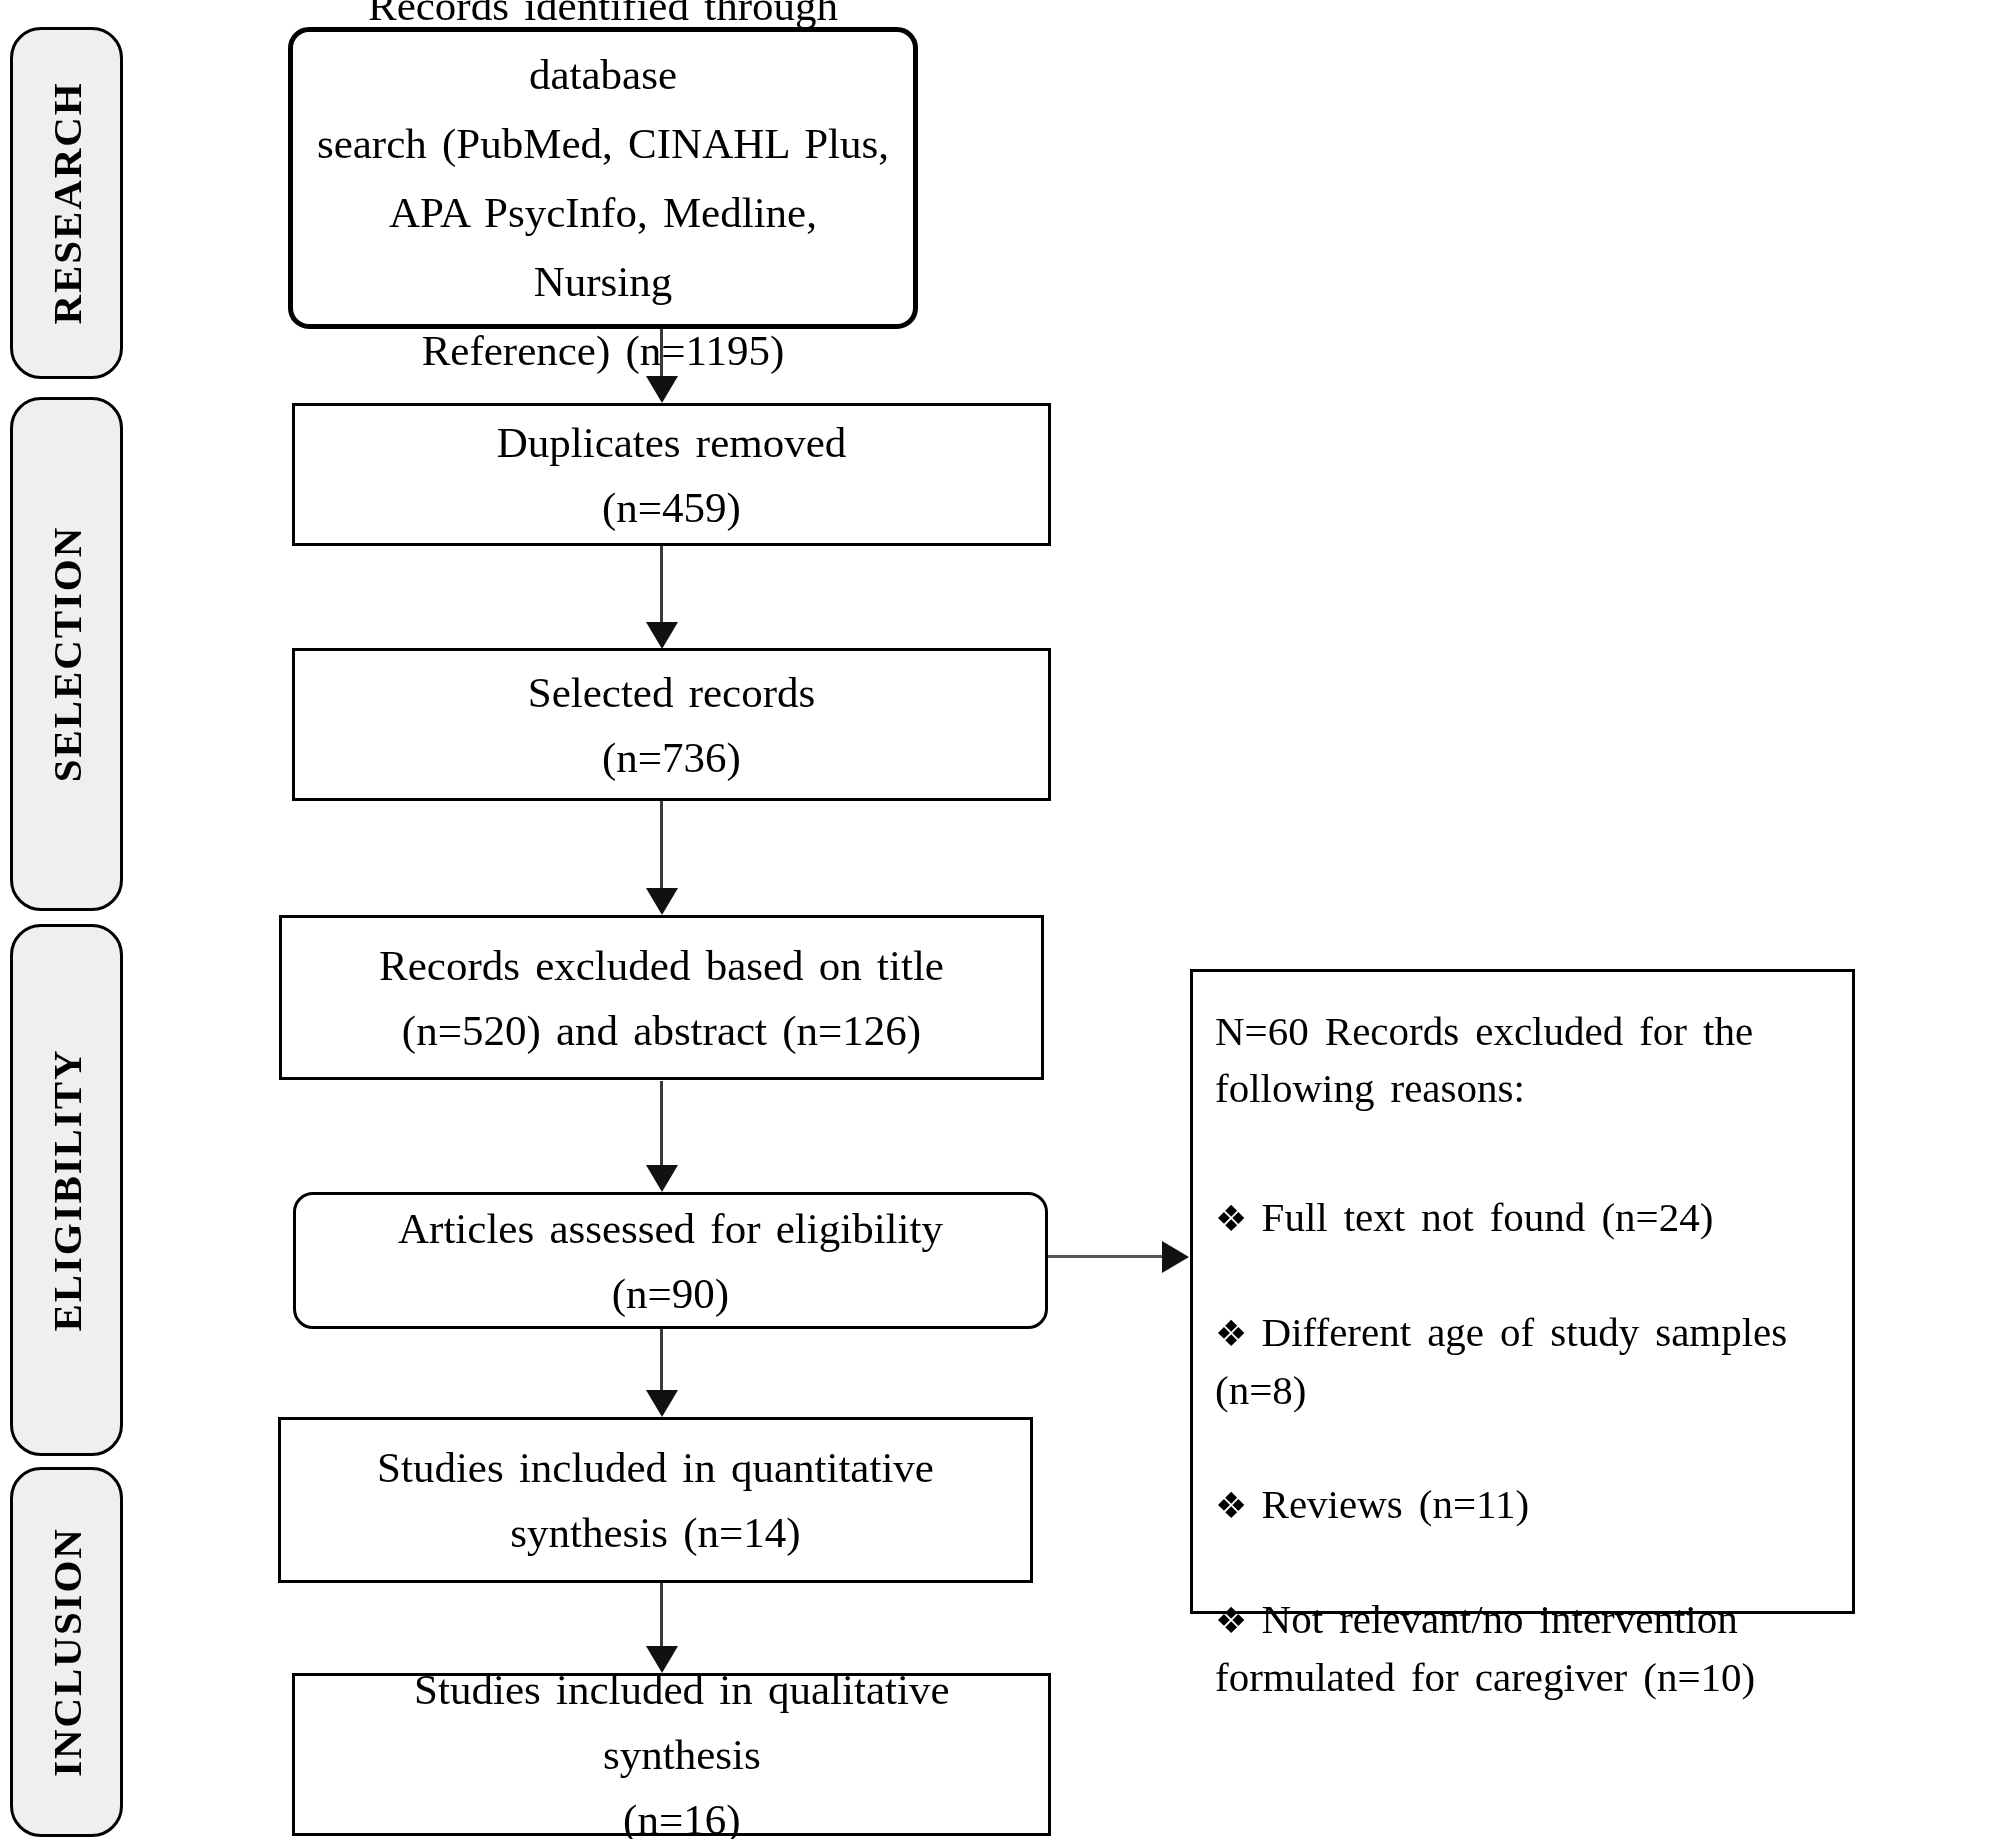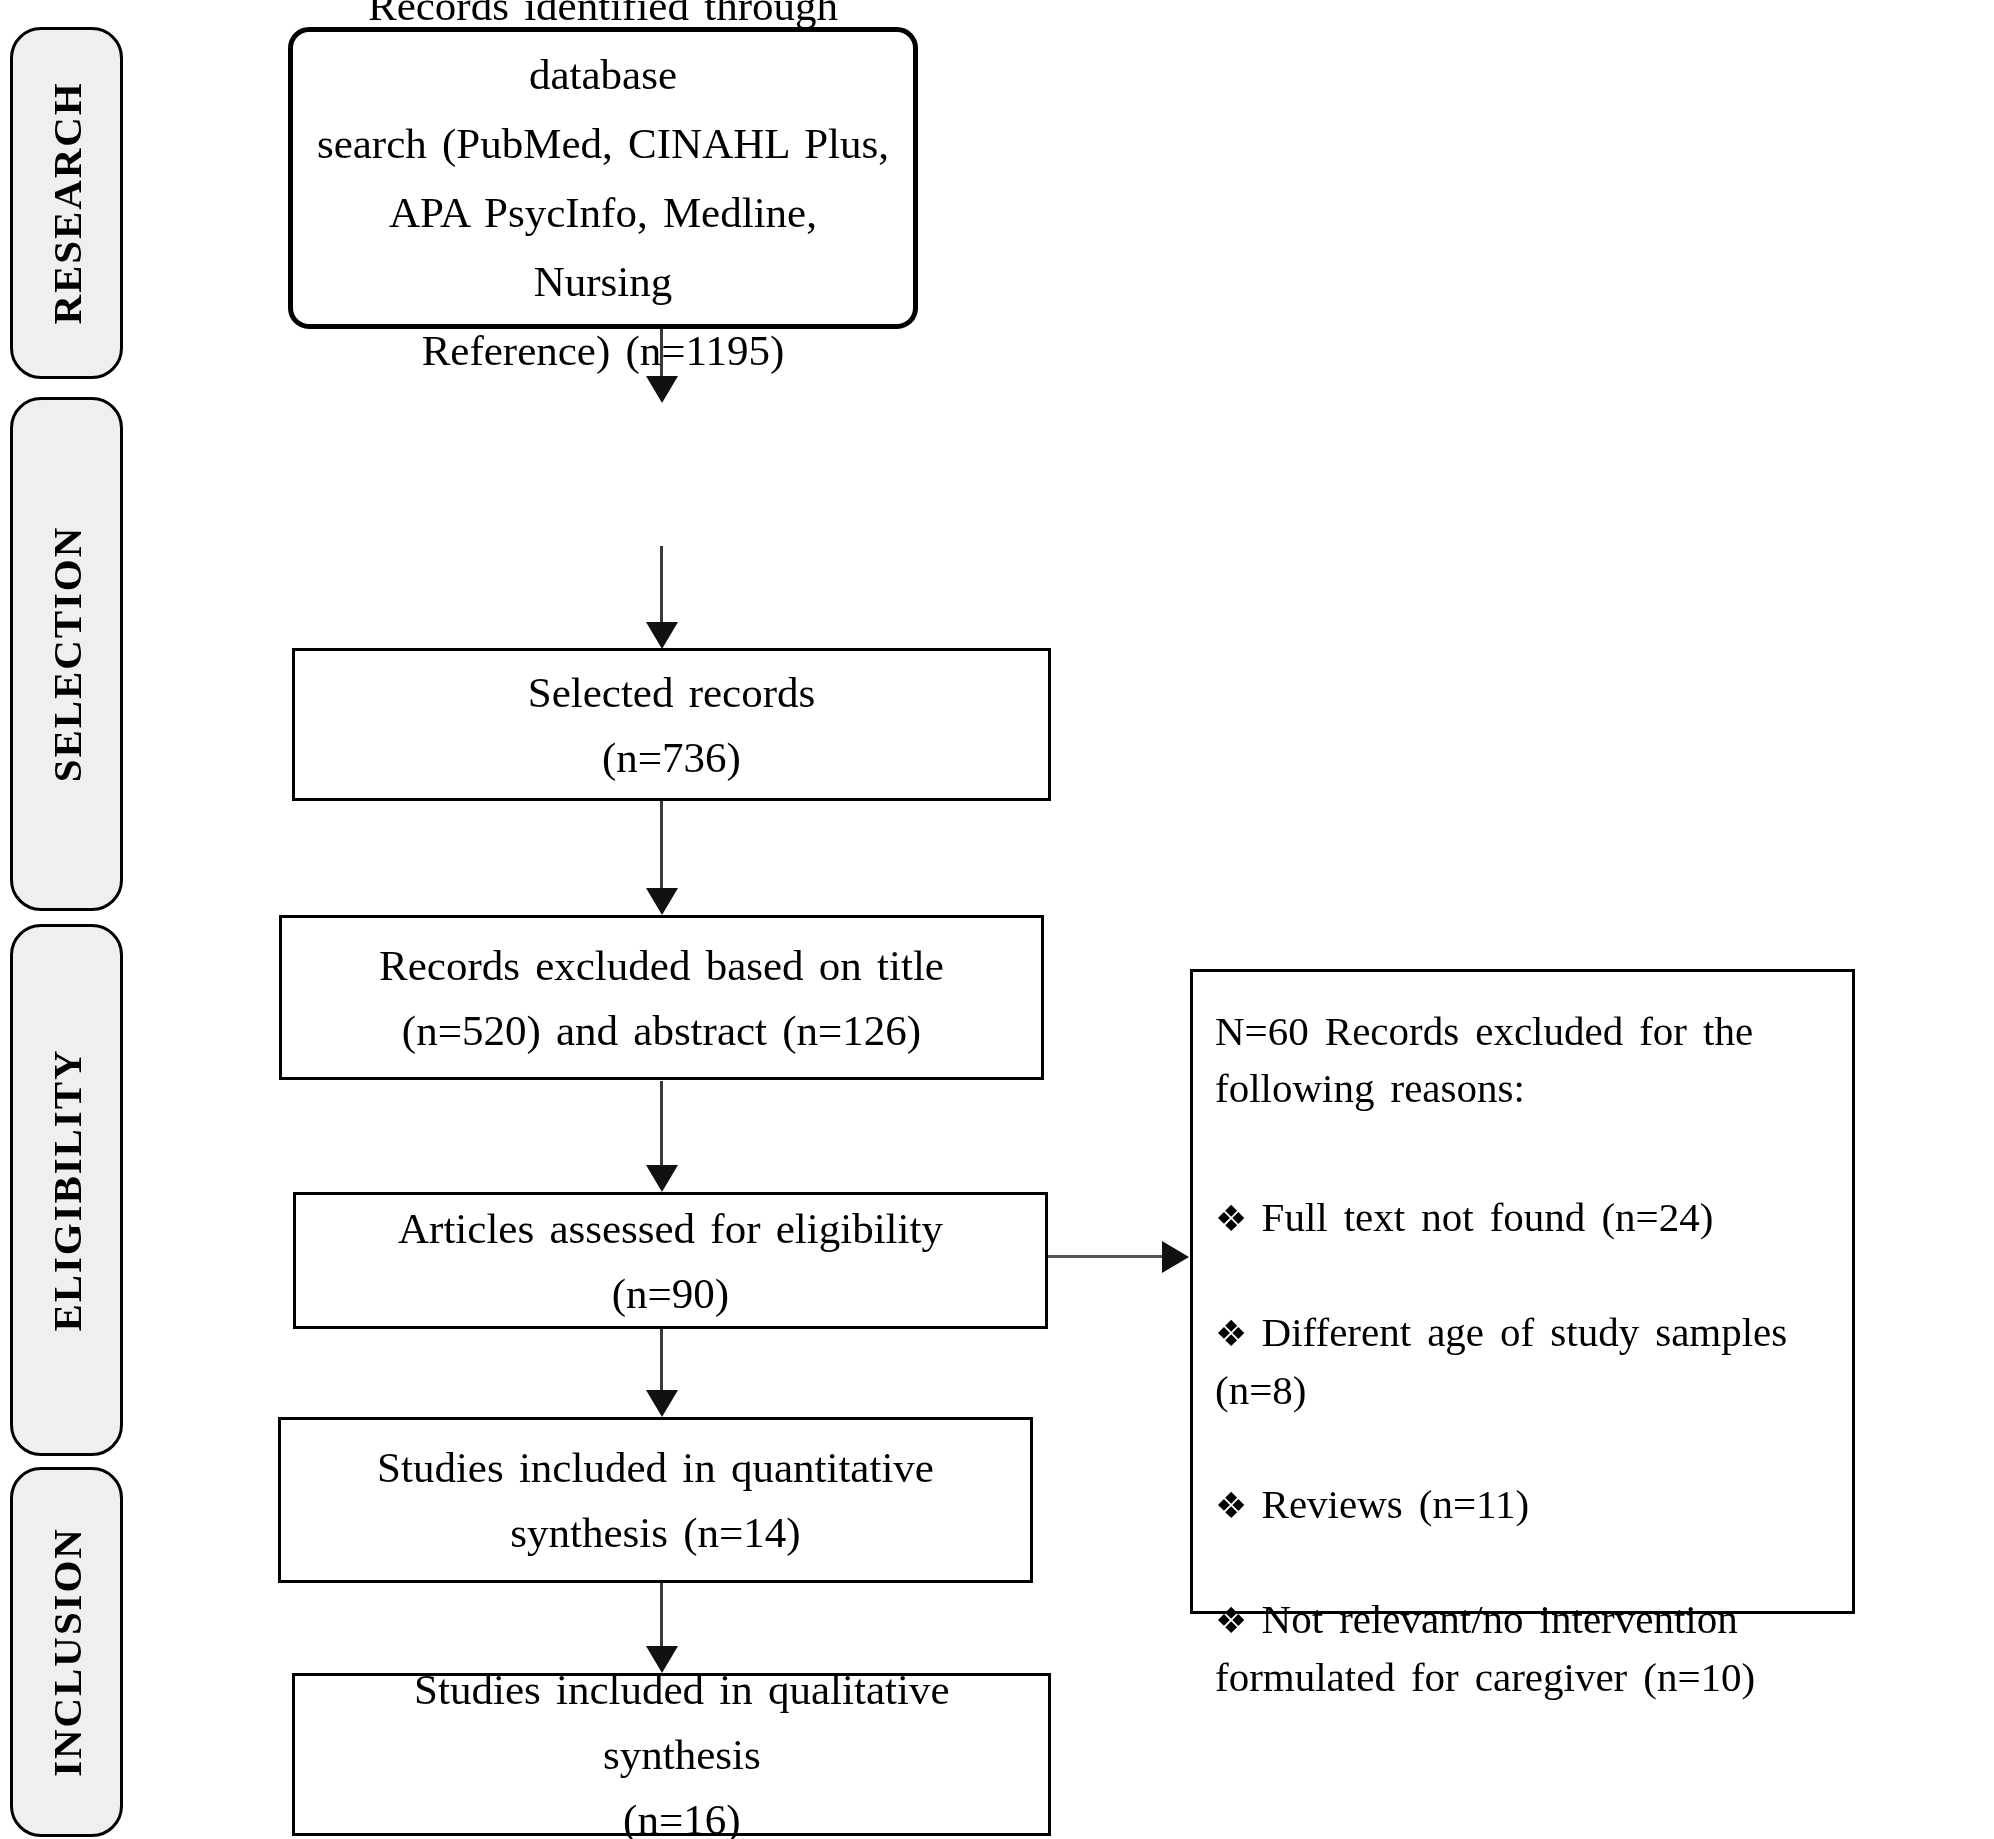--- a/index.html
+++ b/index.html
@@ -124,28 +124,30 @@
   </div>
   <div class="stage" style="top:1467px; height:370px;">
     <span class="rot">INCLUSION</span>
   </div>
 
   <div class="fbox thick" style="left:288px; top:27px;  width:630px; height:302px; line-height:69px;border-radius:21px;">Records identified through database
 search (PubMed, CINAHL Plus,
 APA PsycInfo, Medline, Nursing
 Reference) (n=1195)</div>
 
+  <div class="fbox" style="left:292px; top:403px; width:759px; height:143px;">Duplicates removed
+(n=459)</div>
 
   <div class="fbox" style="left:292px; top:648px; width:759px; height:153px;">Selected records
 (n=736)</div>
 
   <div class="fbox" style="left:279px; top:915px; width:765px; height:165px;">Records excluded based on title
 (n=520) and abstract (n=126)</div>
 
-  <div class="fbox" style="left:293px; top:1192px; width:755px; height:137px;">Articles assessed for eligibility
+  <div class="fbox" style="left:293px; top:1192px; width:755px; height:137px;border-radius:20px;">Articles assessed for eligibility
 (n=90)</div>
 
   <div class="fbox" style="left:278px; top:1417px; width:755px; height:166px;">Studies included in quantitative
 synthesis (n=14)</div>
 
   <div class="fbox" style="left:292px; top:1673px; width:759px; height:163px;padding-left:40px;">Studies included in qualitative synthesis
 (n=16)</div>
 
   <div class="varrow" style="left:660px; top:329px;  height:48px;"></div>
   <div class="varrow" style="left:660px; top:546px;  height:77px;"></div>

